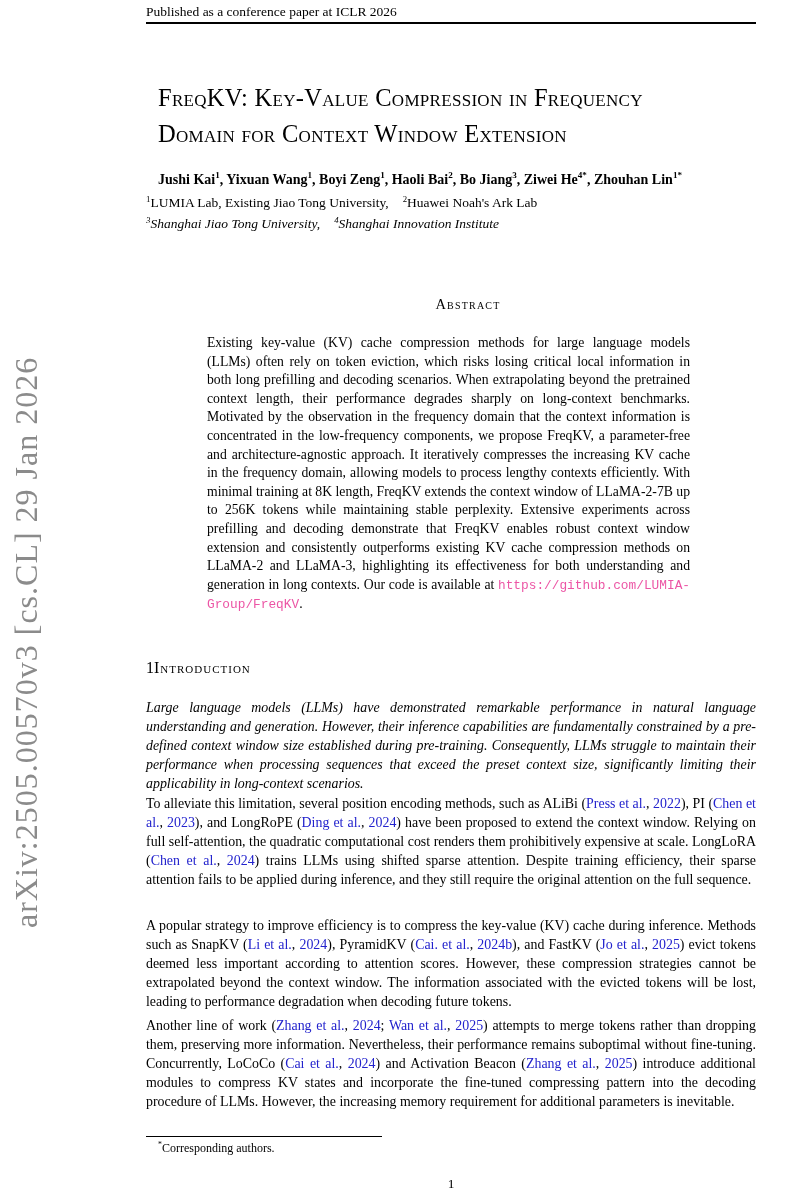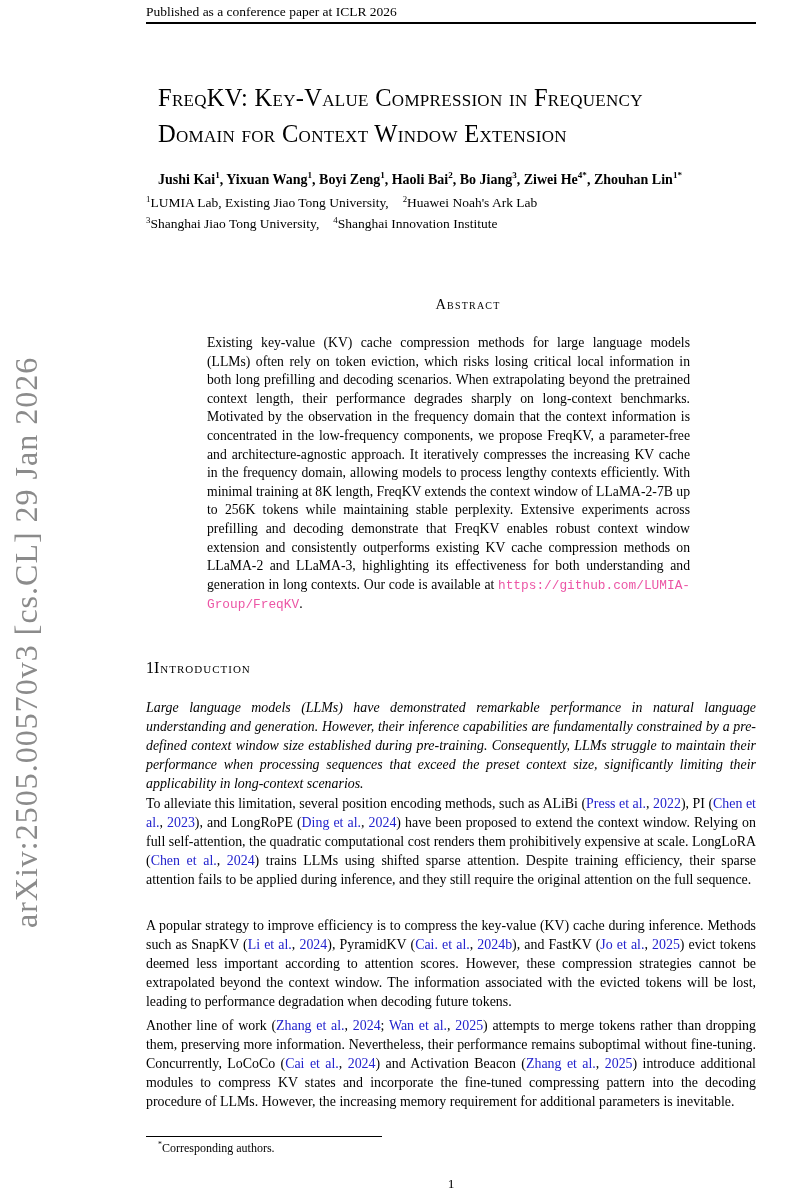--- a/index.html
+++ b/index.html
@@ -51,21 +51,21 @@
     font-size: 14px; font-weight: bold; margin-left: 12px;
   }
   .authors-line sup, .affil-line sup, .footnote sup {
     font-size: 0.65em; vertical-align: super; line-height: 0;
   }
   .affil-line {
     position: absolute; left: 146px; width: 620px;
     font-size: 13.5px;
   }
   .affil-1 { top: 195px; }
-  .affil-2 { top: 216px; }
+  .affil-2 { top: 216px; font-style: italic; }
   .affil-gap { display: inline-block; width: 14px; }
   .emails-line {
     position: absolute; left: 146px; top: 237px; width: 620px;
     font-size: 13.5px;
   }
   .email-link { color: #d91497; }
 
   
   .abstract-heading {
     position: absolute; left: 163px; top: 296px; width: 610px;

